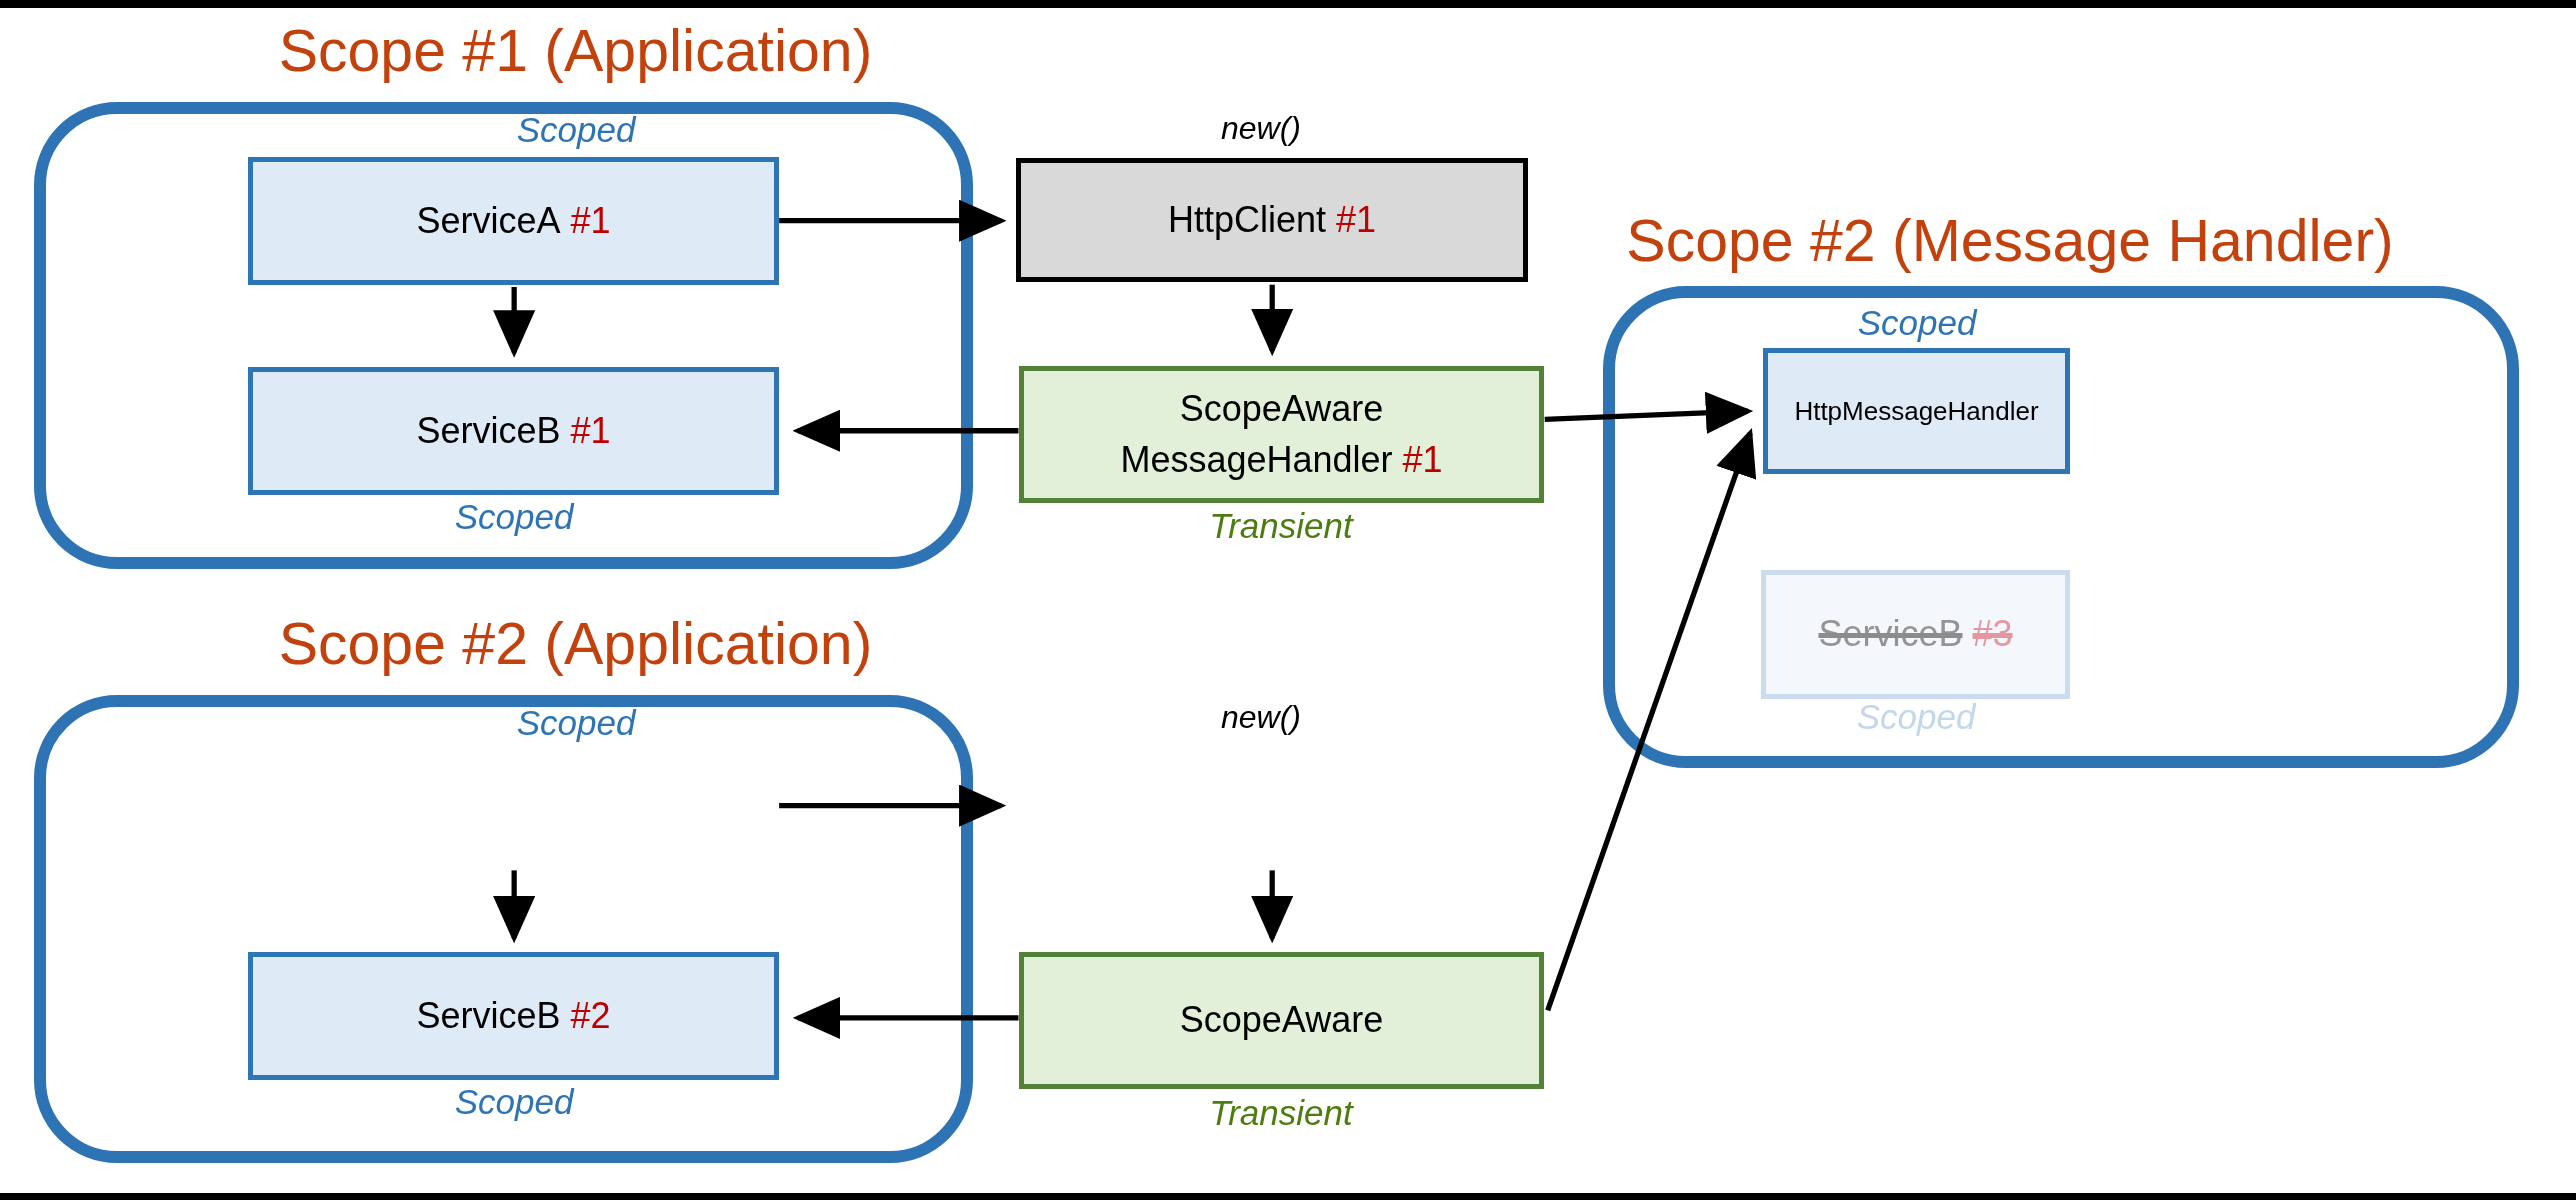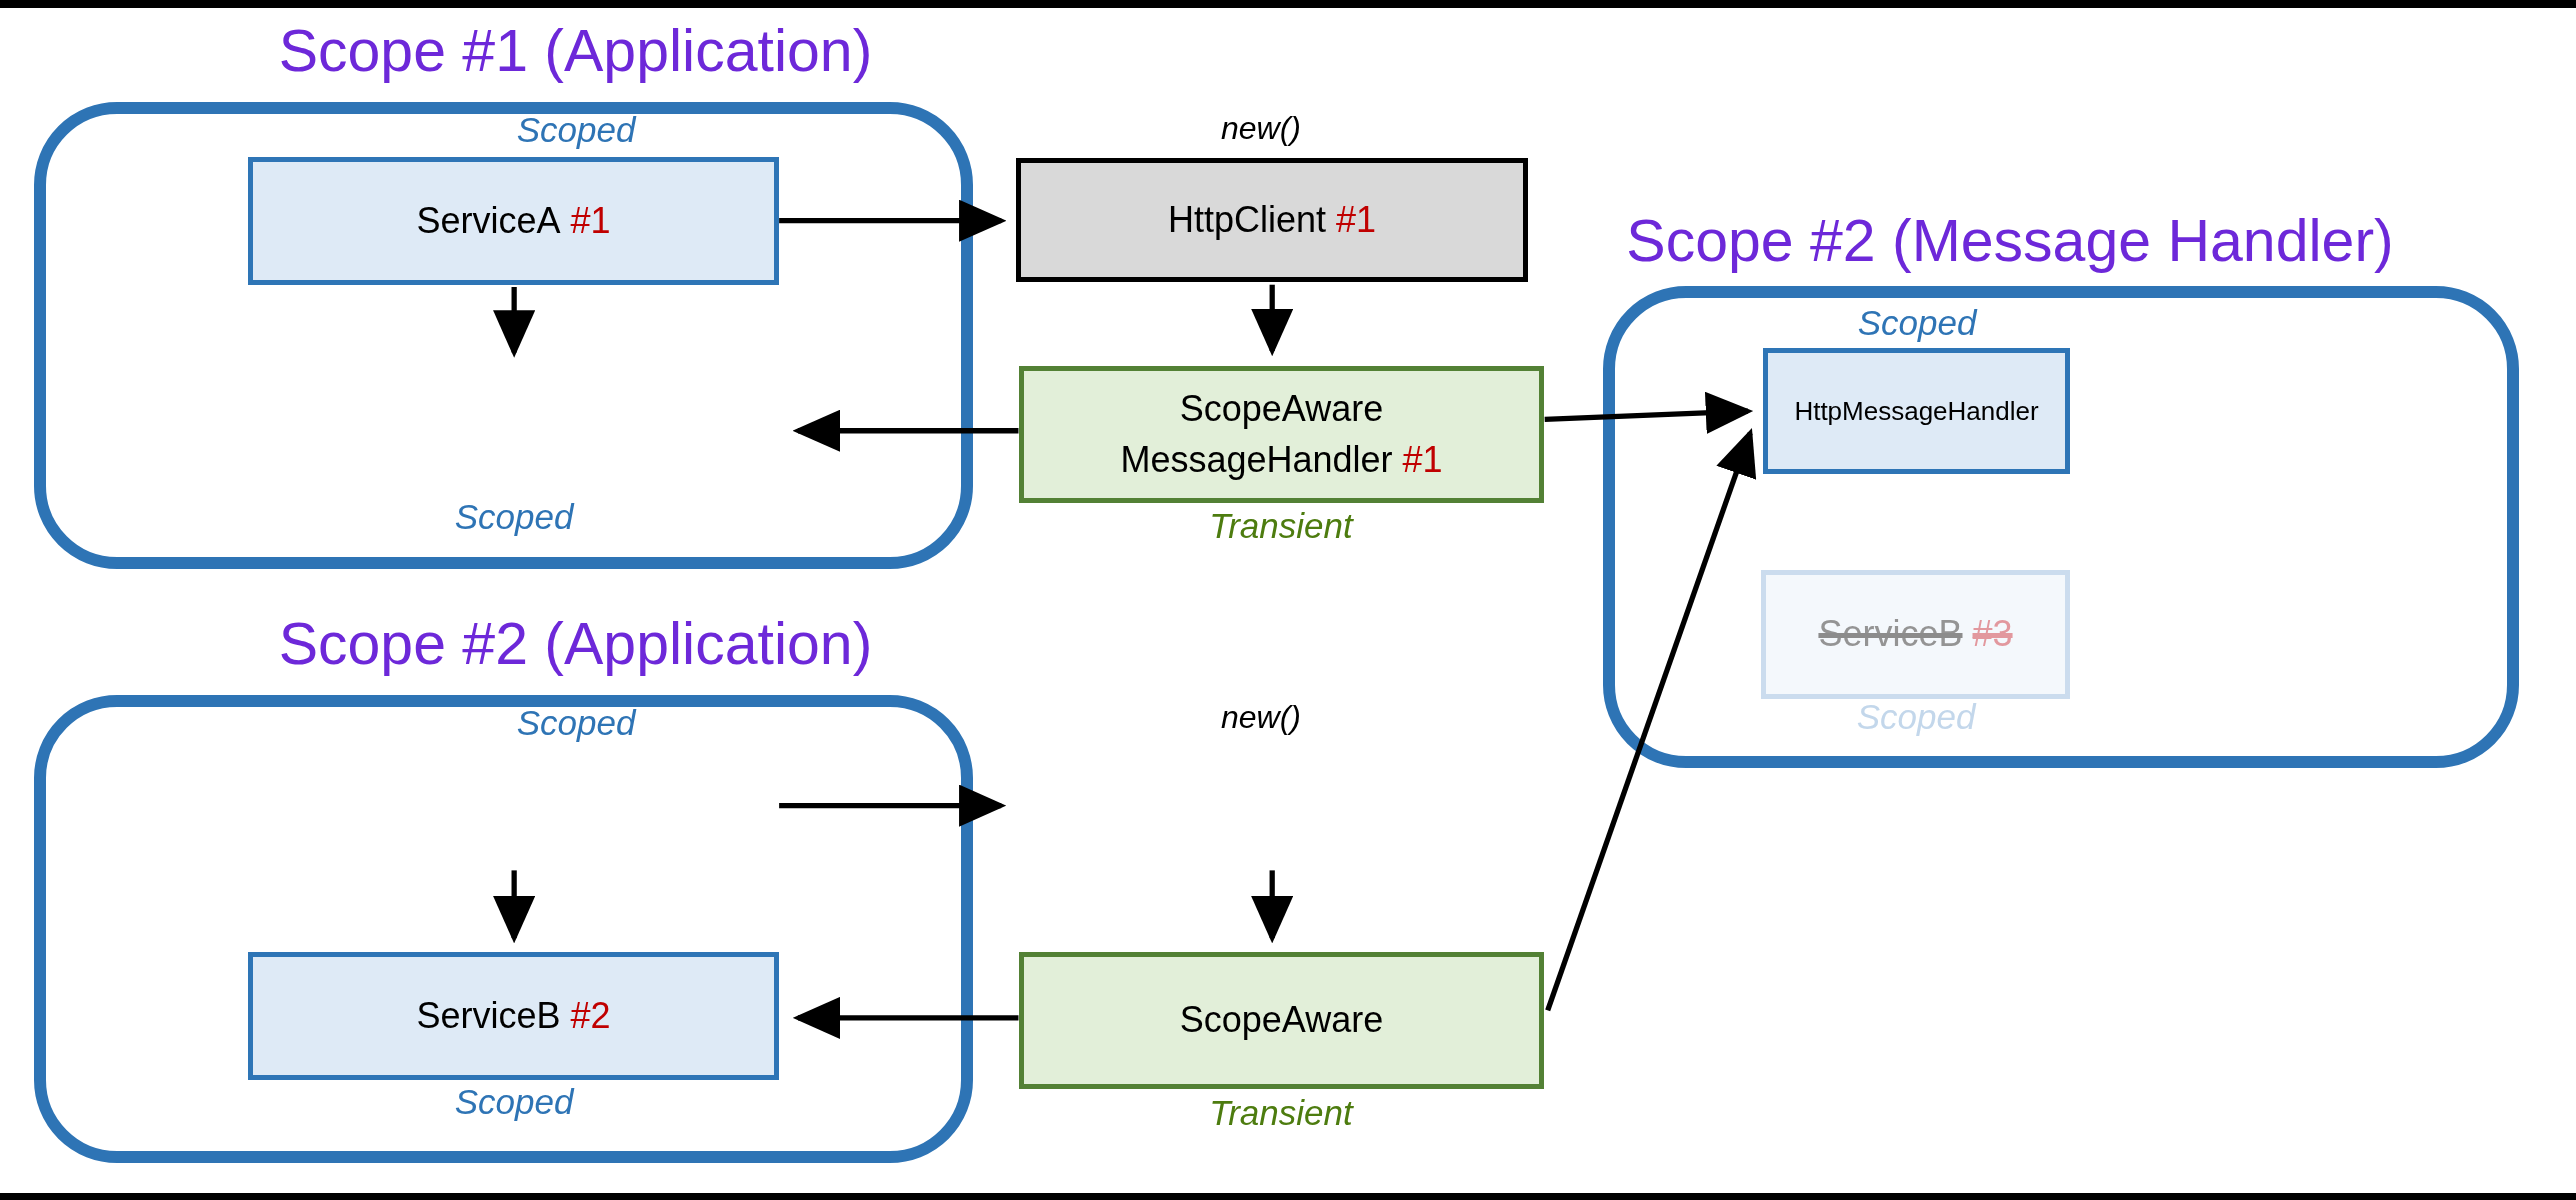--- a/index.html
+++ b/index.html
@@ -9,21 +9,21 @@
   }
   .bar { position: absolute; left: 0; width: 2576px; background: #000000; }
   .bar.top { top: 0; height: 7.5px; }
   .bar.bottom { top: 1193px; height: 7.5px; }
 
   .scope-box {
     position: absolute; box-sizing: border-box;
     border: 12px solid #2E74B5; border-radius: 83px; background: transparent;
   }
   .scope-title {
-    position: absolute; color: #6d28d9; font-size: 59px; line-height: 1.05;
+    position: absolute; color: #c2410c; font-size: 59px; line-height: 1.05;
     text-align: center; white-space: nowrap;
   }
   .scoped-label {
     position: absolute; color: #2E74B5; font-size: 35px; font-style: italic;
     text-align: center; white-space: nowrap;
   }
   .new-label {
     position: absolute; color: #000000; font-size: 32px; font-style: italic;
     text-align: center; white-space: nowrap;
   }
@@ -64,20 +64,23 @@
   <div class="bar bottom"></div>
 
   <div class="scope-title" style="left:203px; top:21px; width:745px;">Scope #1 (Application)</div>
   <div class="scope-box" style="left:34px; top:102px; width:939px; height:467px;"></div>
   <div class="scoped-label" style="left:350px; top:110px; width:452px;">Scoped</div>
 
   <div class="node blue" style="left:248px; top:157px; width:531px; height:128px;">
     <span><span>ServiceA</span>&nbsp;<span class="tag">#1</span></span>
   </div>
 
+  <div class="node blue" style="left:248px; top:367px; width:531px; height:128px;">
+    <span><span>ServiceB</span>&nbsp;<span class="tag">#1</span></span>
+  </div>
 
   <div class="scoped-label" style="left:288px; top:497px; width:452px;">Scoped</div>
 
   <div class="new-label" style="left:1035px; top:110px; width:452px;">new()</div>
   <div class="node gray" style="left:1016px; top:158px; width:512px; height:124px;">
     <span><span>HttpClient</span>&nbsp;<span class="tag">#1</span></span>
   </div>
 
   <div class="node green" style="left:1019px; top:366px; width:525px; height:137px;">
     <span>ScopeAware</span>

